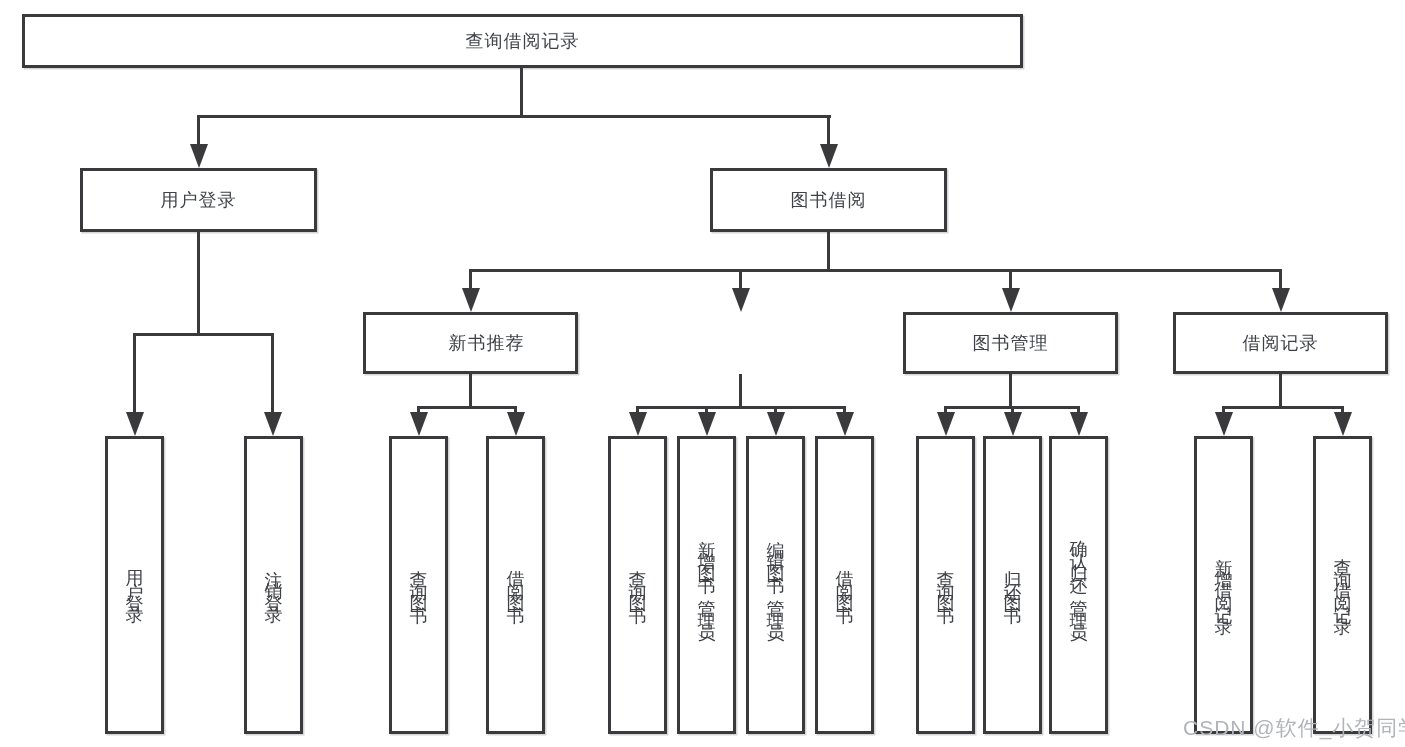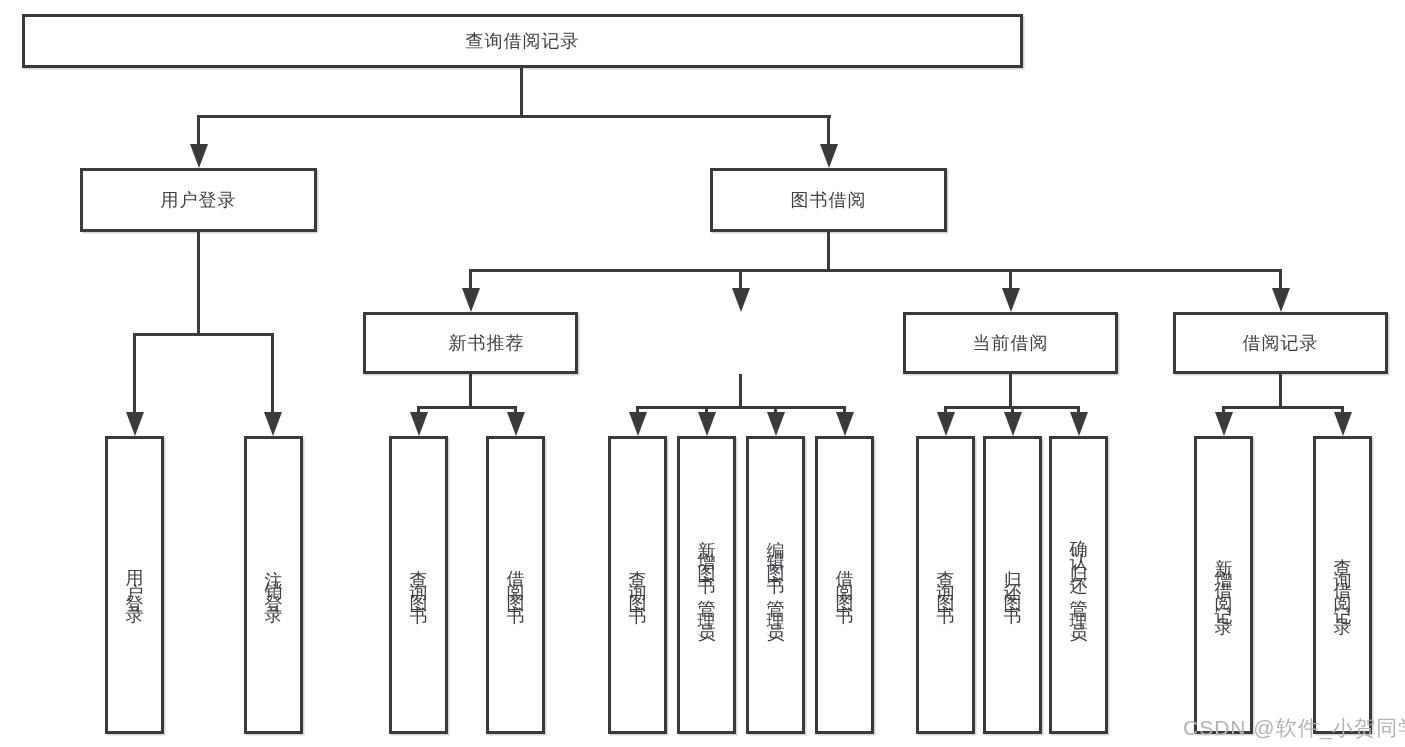--- a/index.html
+++ b/index.html
@@ -83,21 +83,21 @@
   <div class="arr" style="left:732px;top:288px;"></div>
   <div class="v" style="left:1009px;top:269px;height:20px;"></div>
   <div class="arr" style="left:1002px;top:288px;"></div>
   <div class="v" style="left:1279px;top:269px;height:20px;"></div>
   <div class="arr" style="left:1272px;top:288px;"></div>
 
   <div class="box" style="left:363px;top:312px;width:215px;height:62px;padding-left:32px;">
     <span>新书推荐</span>
   </div>
   <div class="box" style="left:903px;top:312px;width:215px;height:62px;">
-    <span>当前借阅</span>
+    <span>图书管理</span>
   </div>
   <div class="box" style="left:1173px;top:312px;width:215px;height:62px;">
     <span>借阅记录</span>
   </div>
 
   <div class="v" style="left:469px;top:374px;height:35px;"></div>
   <div class="h" style="left:417px;top:406px;width:100px;"></div>
   <div class="v" style="left:417px;top:406px;height:8px;"></div>
   <div class="arr" style="left:410px;top:412px;"></div>
   <div class="v" style="left:514px;top:406px;height:8px;"></div>

